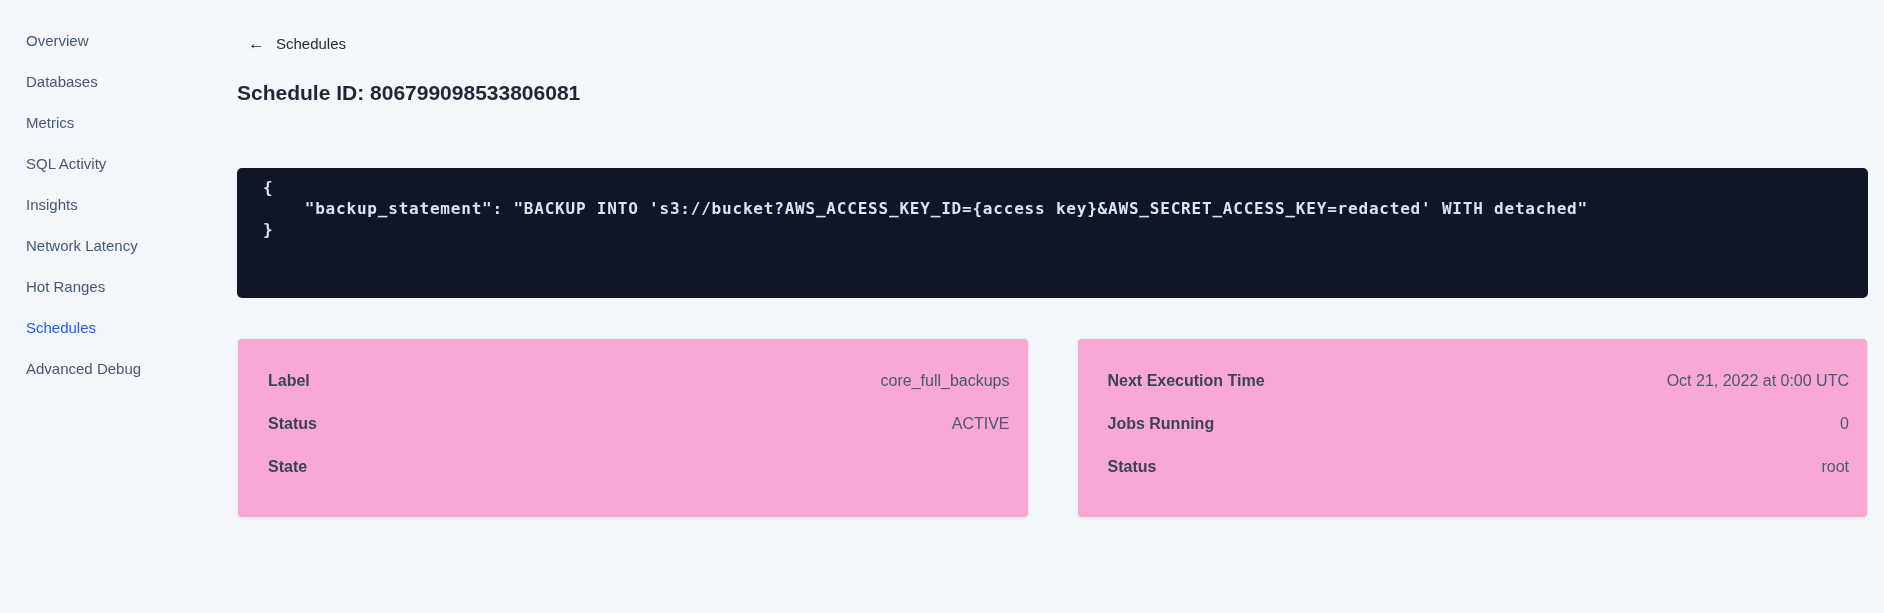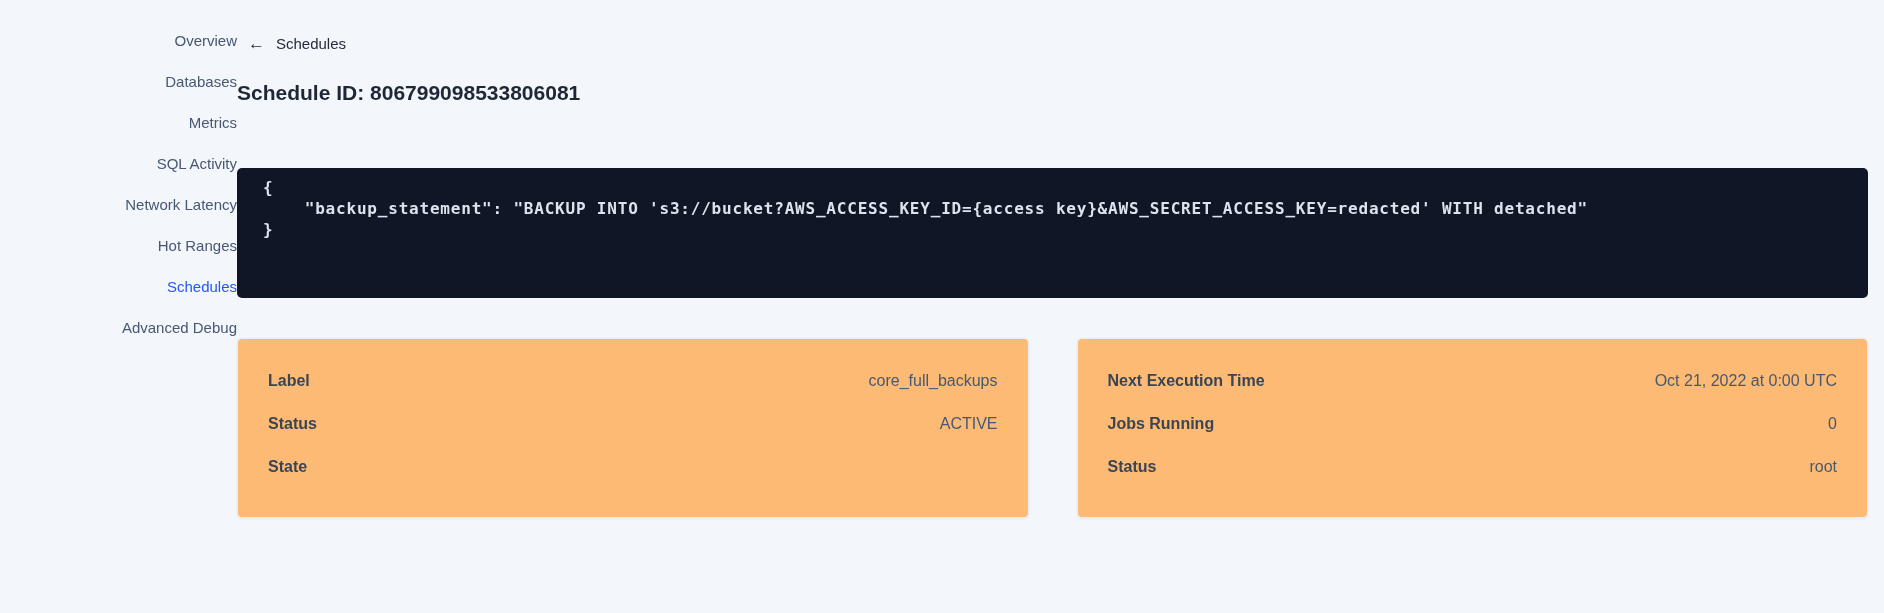--- a/index.html
+++ b/index.html
@@ -9,21 +9,20 @@
     font-family: "Liberation Sans", sans-serif;
     color: #475872;
     overflow: hidden;
   }
   .app { display: flex; width: 1884px; height: 613px; }
 
   
   .sidebar {
     width: 237px; flex: 0 0 237px;
     padding: 30px 0 0 26px;
-    text-align: right;
   }
   .nav-item {
     display: block;
     font-size: 15px;
     line-height: 22px;
     margin-bottom: 19px;
     color: #475872;
     text-decoration: none;
     cursor: pointer;
   }
@@ -78,25 +77,25 @@
 
   
   .cards {
     margin-top: 40px;
     display: grid;
     grid-template-columns: 1fr 1fr;
     gap: 48px;
     align-items: start;
   }
   .card {
-    background: #fdba74;
+    background: #f9a8d4;
     border: 1px solid #e7ecf2;
     border-radius: 5px;
     box-shadow: 0 1px 3px rgba(16,24,40,0.06);
-    padding: 33px 30px 16px 30px;
+    padding: 33px 18px 16px 30px;
   }
   .detail-row {
     display: flex;
     justify-content: space-between;
     align-items: baseline;
     margin-bottom: 26px;
     min-height: 17px;
   }
   .row-label {
     font-size: 16px;
@@ -114,20 +113,21 @@
 </head>
 <body>
 
 <div class="app">
 
   <nav class="sidebar">
     <a class="nav-item">Overview</a>
     <a class="nav-item">Databases</a>
     <a class="nav-item">Metrics</a>
     <a class="nav-item">SQL Activity</a>
+    <a class="nav-item">Insights</a>
     <a class="nav-item">Network Latency</a>
     <a class="nav-item">Hot Ranges</a>
     <a class="nav-item active">Schedules</a>
     <a class="nav-item">Advanced Debug</a>
   </nav>
 
   <main class="content">
 
     <a class="back-link">
       <span class="back-arrow">←</span>

